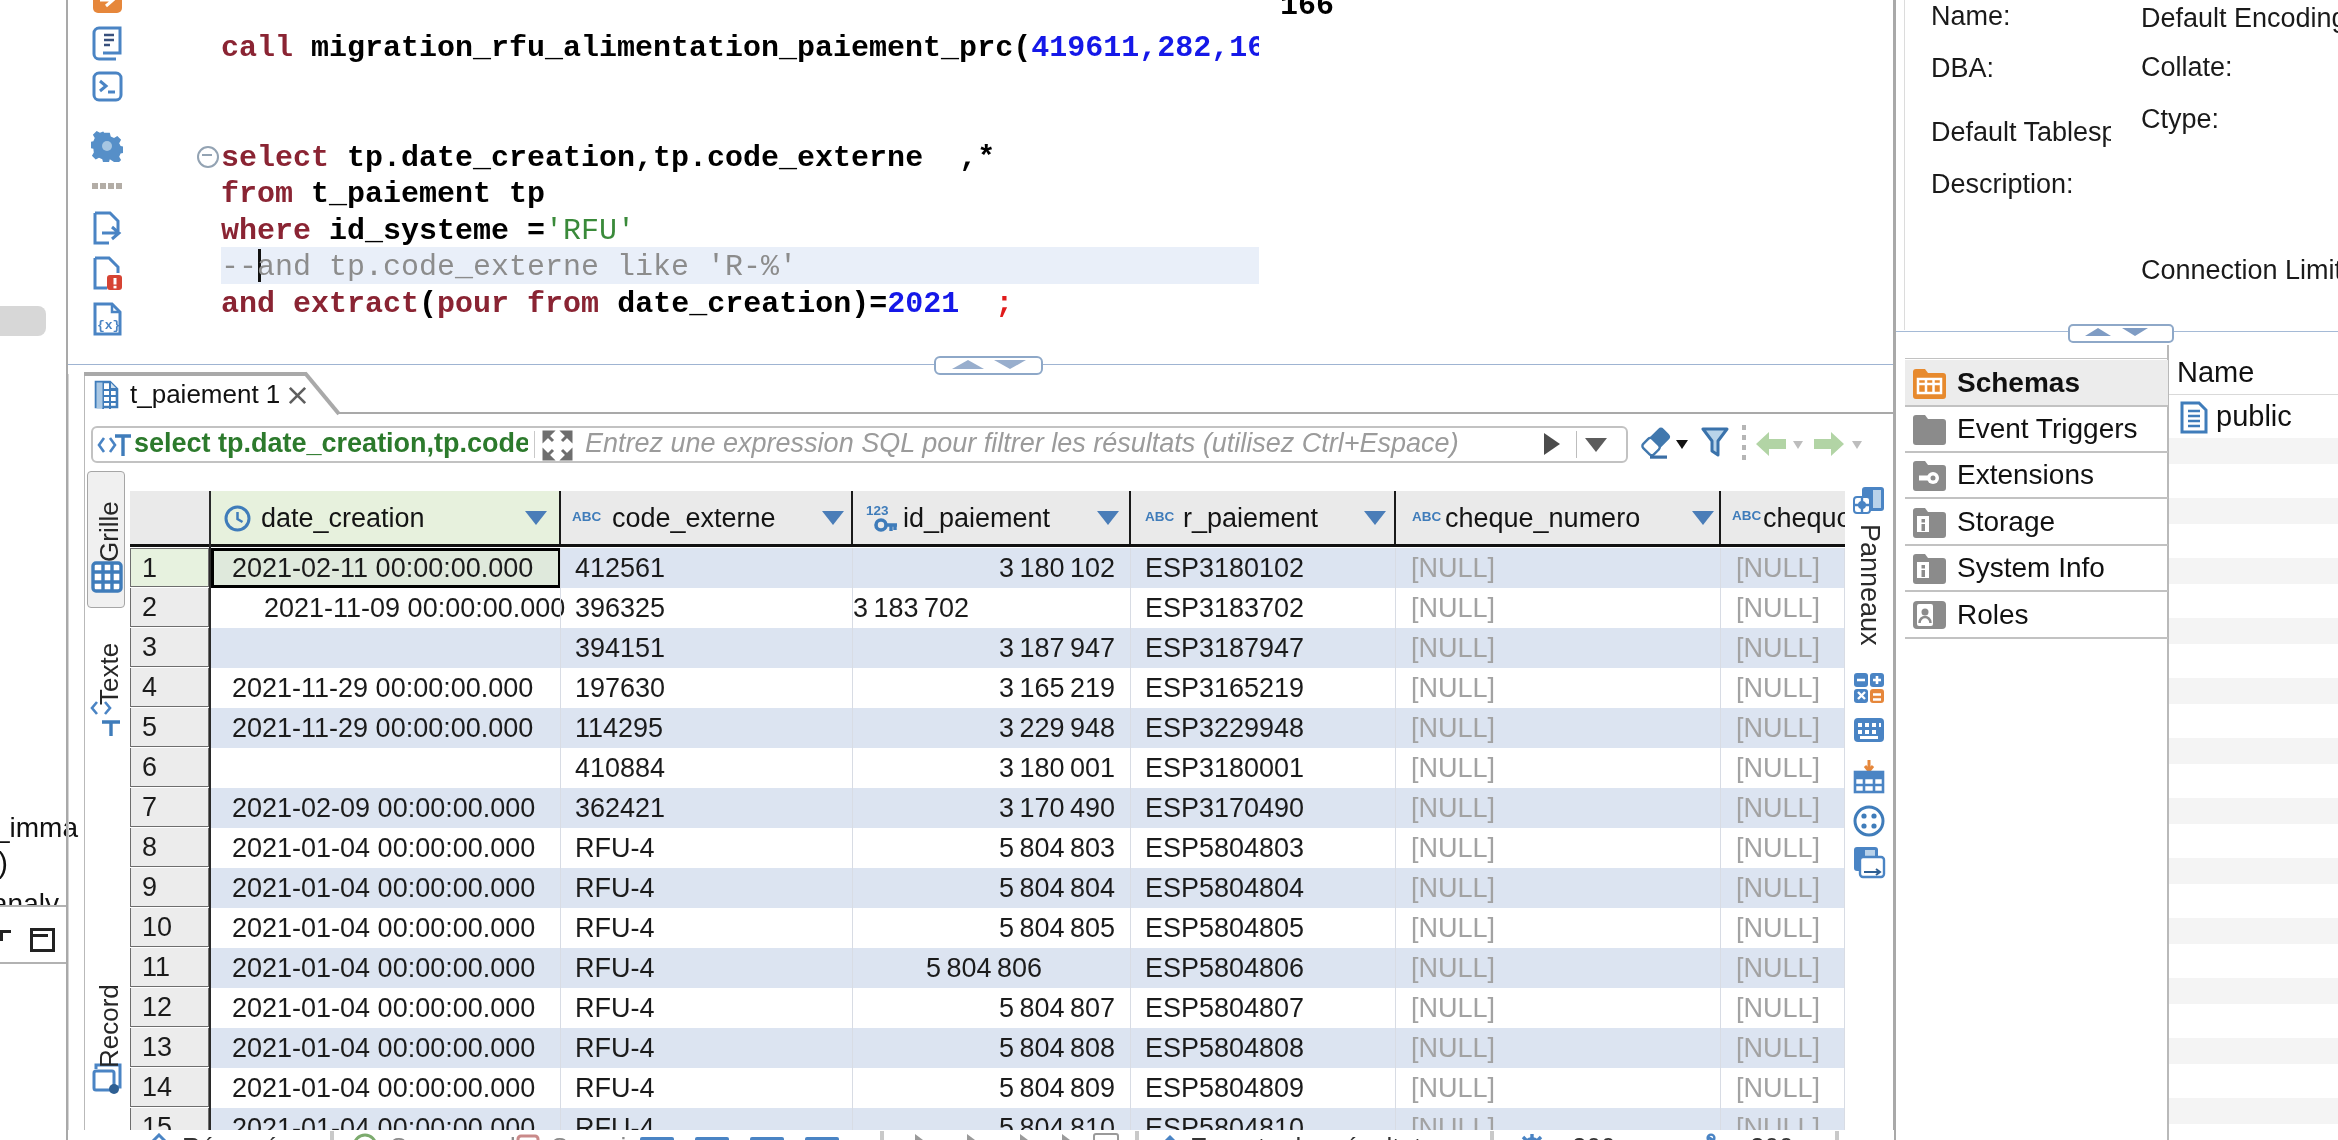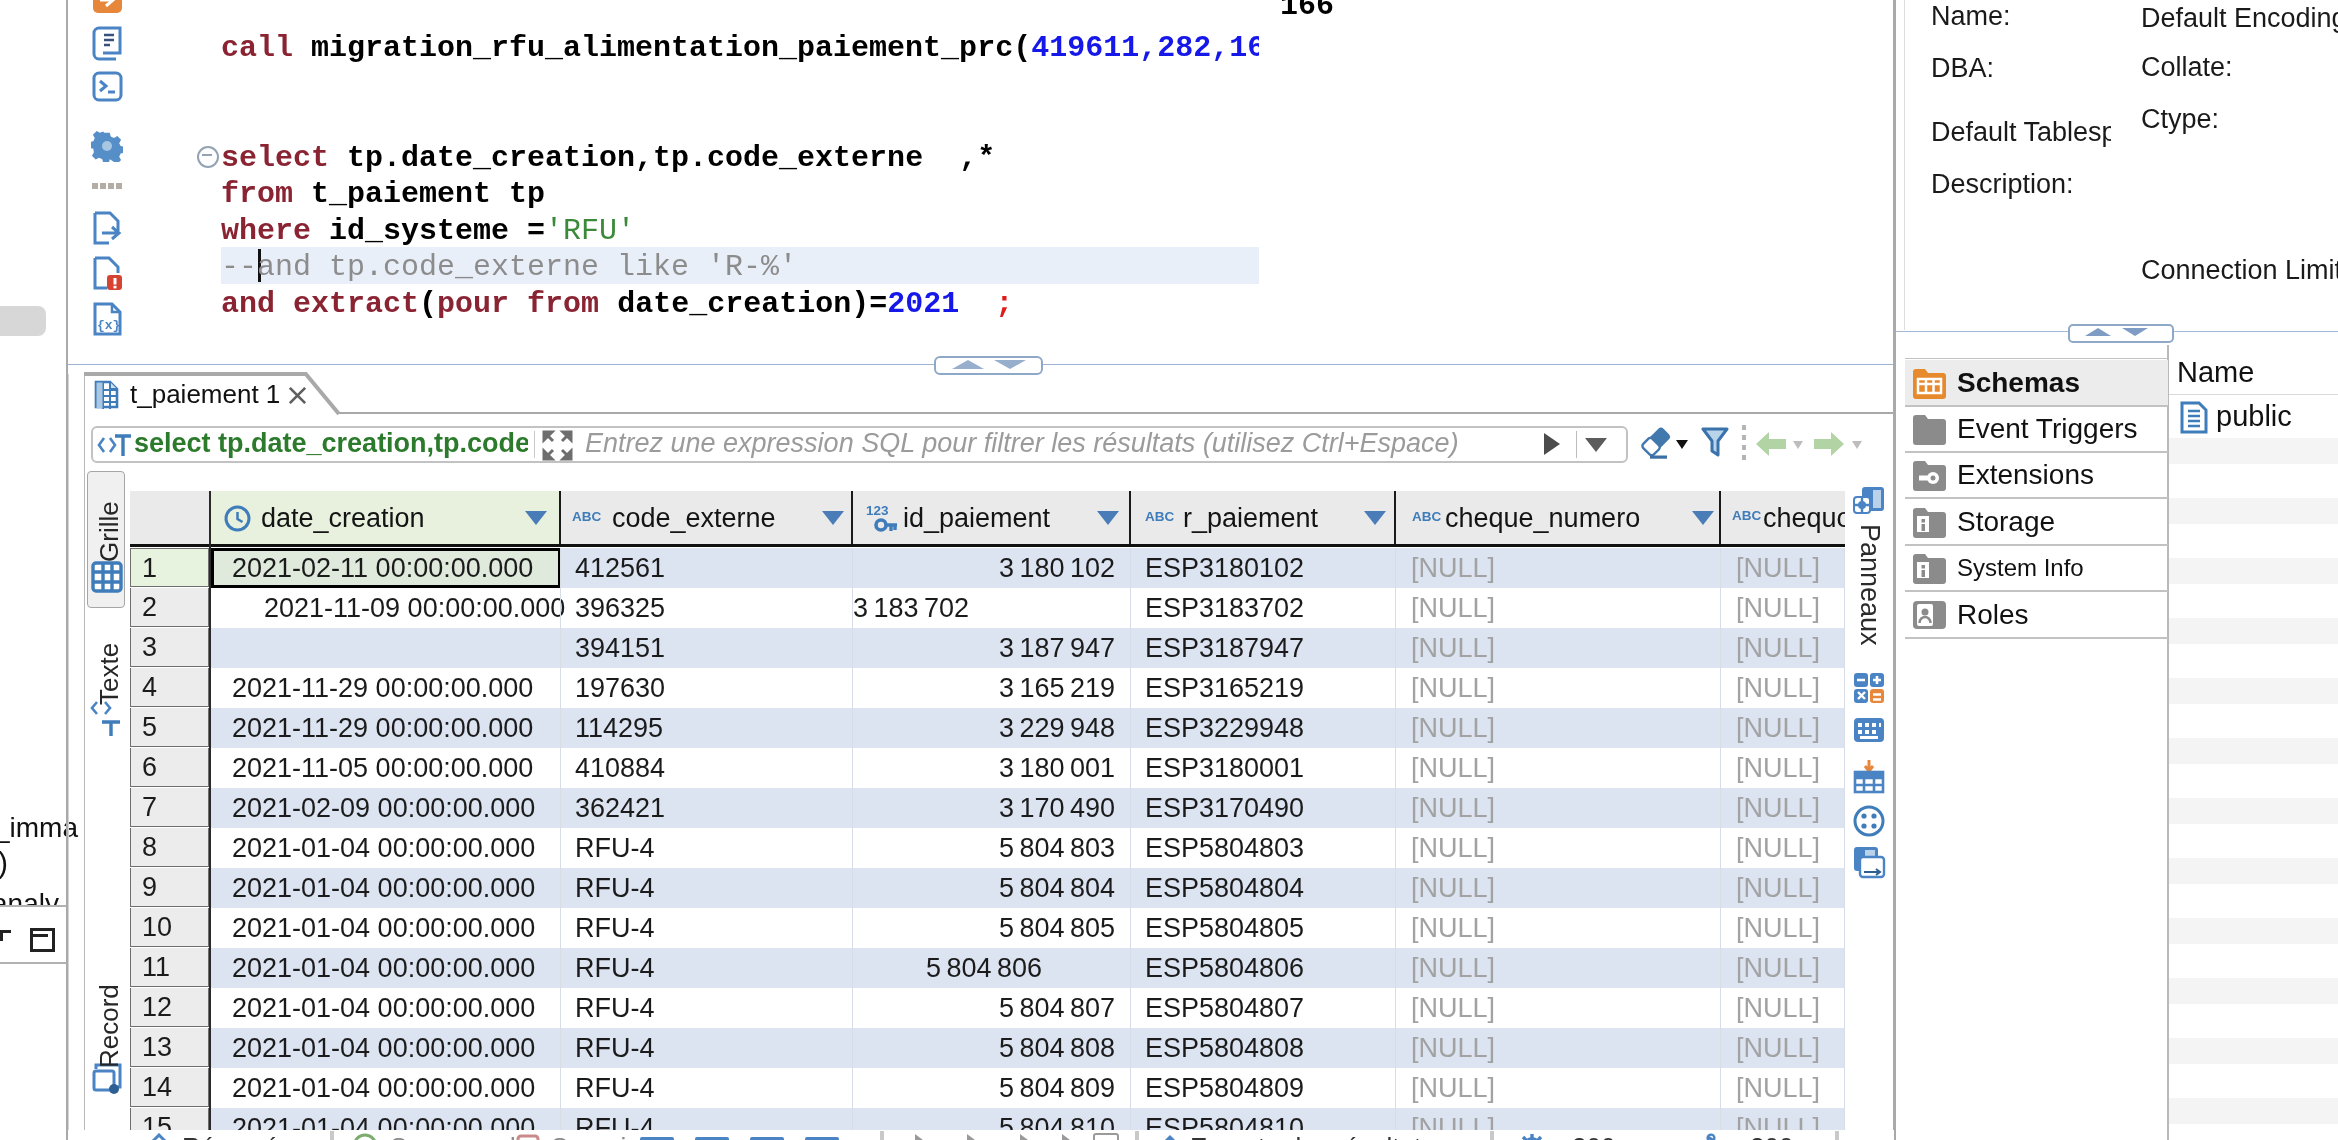--- a/index.html
+++ b/index.html
@@ -244,21 +244,20 @@
 <div class="cell nullc" style="left:1606px;top:177px;">[NULL]</div>
 <div class="ab" style="left:81px;top:217px;width:1634px;height:40px;background:#dce4f1;"></div>
 <div class="rownum" style="top:217px;"><span style="padding-left:11px;">5</span></div>
 <div class="cell" style="left:102px;top:217px;">2021-11-29 00:00:00.000</div>
 <div class="cell" style="left:445px;top:217px;">114295</div>
 <div class="cell" style="left:723px;top:217px;width:262px;text-align:right;">3 229 948</div>
 <div class="cell" style="left:1015px;top:217px;">ESP3229948</div>
 <div class="cell nullc" style="left:1281px;top:217px;">[NULL]</div>
 <div class="cell nullc" style="left:1606px;top:217px;">[NULL]</div>
 <div class="rownum" style="top:257px;"><span style="padding-left:11px;">6</span></div>
-<div class="cell" style="left:102px;top:257px;">2021-11-05 00:00:00.000</div>
 <div class="cell" style="left:445px;top:257px;">410884</div>
 <div class="cell" style="left:723px;top:257px;width:262px;text-align:right;">3 180 001</div>
 <div class="cell" style="left:1015px;top:257px;">ESP3180001</div>
 <div class="cell nullc" style="left:1281px;top:257px;">[NULL]</div>
 <div class="cell nullc" style="left:1606px;top:257px;">[NULL]</div>
 <div class="ab" style="left:81px;top:297px;width:1634px;height:40px;background:#dce4f1;"></div>
 <div class="rownum" style="top:297px;"><span style="padding-left:11px;">7</span></div>
 <div class="cell" style="left:102px;top:297px;">2021-02-09 00:00:00.000</div>
 <div class="cell" style="left:445px;top:297px;">362421</div>
 <div class="cell" style="left:723px;top:297px;width:262px;text-align:right;">3 170 490</div>
@@ -421,21 +420,21 @@
   </svg>
 <div class="ab" style="left:1905px;top:499px;width:263px;height:45px;border-bottom:2px solid #c2c2c2;"></div>
 <div class="ab" style="left:1957px;top:499px;font-size:28px;color:#111;line-height:46px;">Storage</div>
 <svg class="ab" style="left:1911px;top:506px;" width="37" height="32" viewBox="0 0 37 32">
     <path d="M2 5a3 3 0 0 1 3-3h9l3 4h15a3 3 0 0 1 3 3v20a3 3 0 0 1-3 3H5a3 3 0 0 1-3-3z" fill="#8b8b8b"></path>
     <rect x="6" y="10" width="12" height="16" fill="#fff"></rect>
     <rect x="10.5" y="13" width="3.5" height="3.5" fill="#8b8b8b"></rect>
     <rect x="10.5" y="18" width="3.5" height="7" fill="#8b8b8b"></rect>
   </svg>
 <div class="ab" style="left:1905px;top:545px;width:263px;height:45px;border-bottom:2px solid #c2c2c2;"></div>
-<div class="ab" style="left:1957px;top:545px;font-size:24px;color:#111;line-height:46px;">System Info</div>
+<div class="ab" style="left:1957px;top:545px;font-size:28px;color:#111;line-height:46px;">System Info</div>
 <svg class="ab" style="left:1911px;top:552px;" width="37" height="32" viewBox="0 0 37 32">
     <path d="M2 5a3 3 0 0 1 3-3h9l3 4h15a3 3 0 0 1 3 3v20a3 3 0 0 1-3 3H5a3 3 0 0 1-3-3z" fill="#8b8b8b"></path>
     <rect x="6" y="10" width="12" height="16" fill="#fff"></rect>
     <rect x="10.5" y="13" width="3.5" height="3.5" fill="#8b8b8b"></rect>
     <rect x="10.5" y="18" width="3.5" height="7" fill="#8b8b8b"></rect>
   </svg>
 <div class="ab" style="left:1905px;top:592px;width:263px;height:45px;border-bottom:2px solid #c2c2c2;"></div>
 <div class="ab" style="left:1957px;top:592px;font-size:28px;color:#111;line-height:46px;">Roles</div>
 <svg class="ab" style="left:1911px;top:599px;" width="37" height="32" viewBox="0 0 37 32">
     <rect x="2" y="2" width="33" height="28" rx="4" fill="#8b8b8b"></rect>

